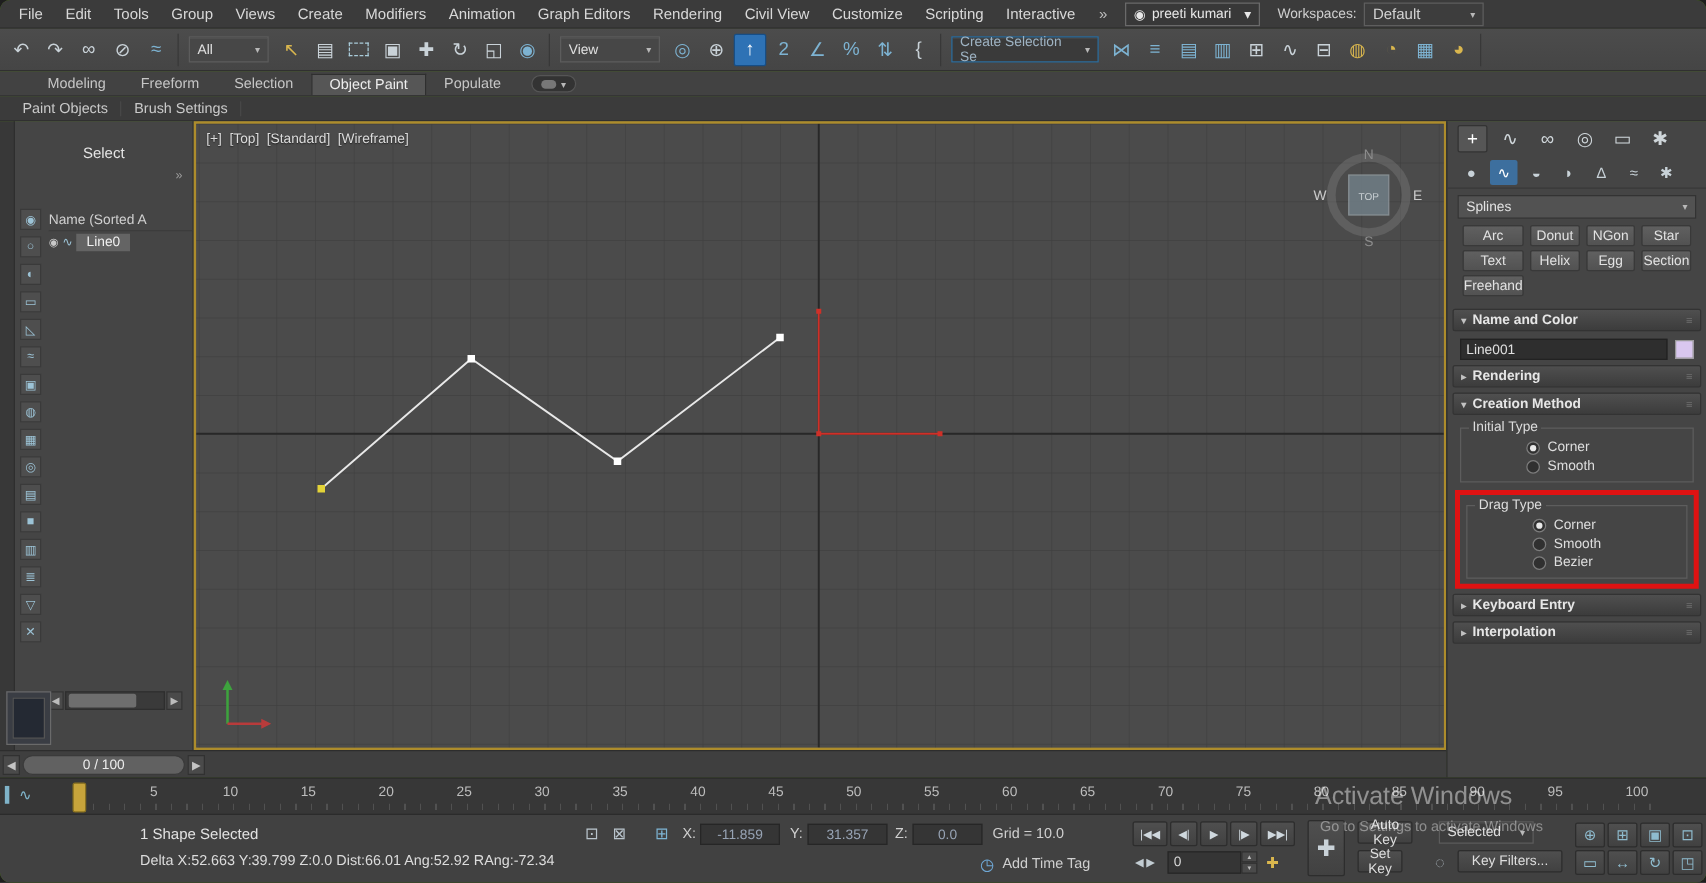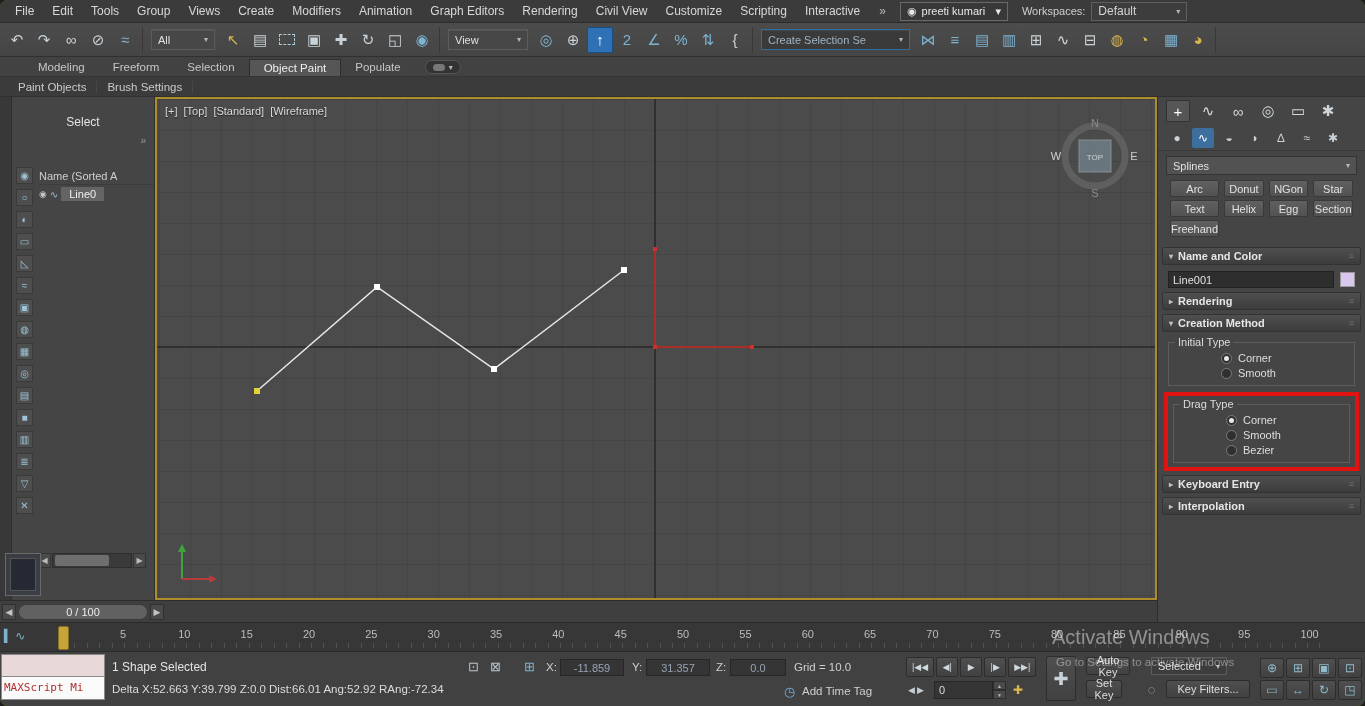--- a/index.html
+++ b/index.html
@@ -20,21 +20,21 @@
 
 
 .toolbar{position:absolute;top:23px;left:0;right:0;height:34px;background:linear-gradient(#4c4c4c,#454545);border-bottom:1px solid #303030;display:flex;align-items:center;padding:0 4px;gap:2px;}
 .tgroup{display:flex;align-items:center;gap:1px;border-right:1px solid #383838;padding-right:4px;margin-right:3px;}
 .ti{width:26px;height:26px;display:flex;align-items:center;justify-content:center;font-size:15px;color:#c9d2d8;flex:none;border-radius:2px;cursor:default;}
 .ti.blue{color:#7db3d2;}
 .ti.gold{color:#d9b64e;}
 .ti.hl{background:#2e72b5;color:#fff;border:1px solid #174e86;}
 .ti.dashedrect::after{content:"";width:14px;height:9px;border:1px dashed #a9cbd9;}
 .ddfield{height:21px;display:flex;align-items:center;gap:4px;padding:0 6px;background:#474747;border:1px solid #5c5c5c;box-shadow:inset 0 1px rgba(255,255,255,.07);font-size:11px;color:#e0e0e0;flex:none;margin:0 3px;}
-.w64{width:64px;} .w86{width:80px;} .w134{width:149px;}
+.w64{width:64px;} .w86{width:80px;} .w134{width:118px;}
 .cselset{background:#3a3a3a;border:1px solid #2d6e9e;color:#9fb4c4;}
 
 
 .ribbontabs{position:absolute;top:57px;left:0;right:0;height:20px;background:#424242;display:flex;align-items:flex-end;padding-left:24px;border-bottom:1px solid #353535;}
 .rtab{padding:2px 14px;font-size:11.5px;color:#c6c6c6;cursor:default;}
 .rtab[data-active="true"]{background:#565656;color:#eee;border:1px solid #2f2f2f;border-bottom:none;}
 .ribbonpill{margin-left:10px;margin-bottom:2px;height:14px;display:flex;align-items:center;gap:4px;background:#333;border:1px solid #555;border-radius:7px;padding:0 7px;}
 .ribbonpill .oval{width:12px;height:7px;background:#777;border-radius:4px;}
 .subtabs{position:absolute;top:77px;left:0;right:0;height:20px;background:#3b3b3b;display:flex;align-items:center;padding-left:8px;border-bottom:1px solid #303030;}
 .stab{padding:0 10px;font-size:11.5px;color:#cacaca;border-right:1px solid #474747;}
@@ -485,24 +485,20 @@
         <span>80</span>
         <span>85</span>
         <span>90</span>
         <span>95</span>
         <span>100</span>
       </div>
     <div class="tl-ticks"></div>
   </div>
 
   <div class="statusbar">
-    <div class="abs mslistener">
-      <div class="msbox1"></div>
-      <div class="msbox2">MAXScript Mi</div>
-    </div>
     <div class="abs prompt1">1 Shape Selected</div>
     <div class="abs prompt2">Delta X:52.663 Y:39.799 Z:0.0 Dist:66.01 Ang:52.92 RAng:-72.34</div>
 
     <span class="abs sicon" style="left:468px;top:7px;">⊡</span>
     <span class="abs sicon" style="left:490px;top:7px;">⊠</span>
     <span class="abs sicon" style="left:524px;top:7px;color:#7db3d2;">⊞</span>
 
     <span class="abs clabel" style="left:546px;top:9px;">X:</span>
     <input readonly="" class="abs cfield" style="left: 560px; top: 7px; width: 64px;" value="-11.859">
     <span class="abs clabel" style="left:632px;top:9px;">Y:</span>

